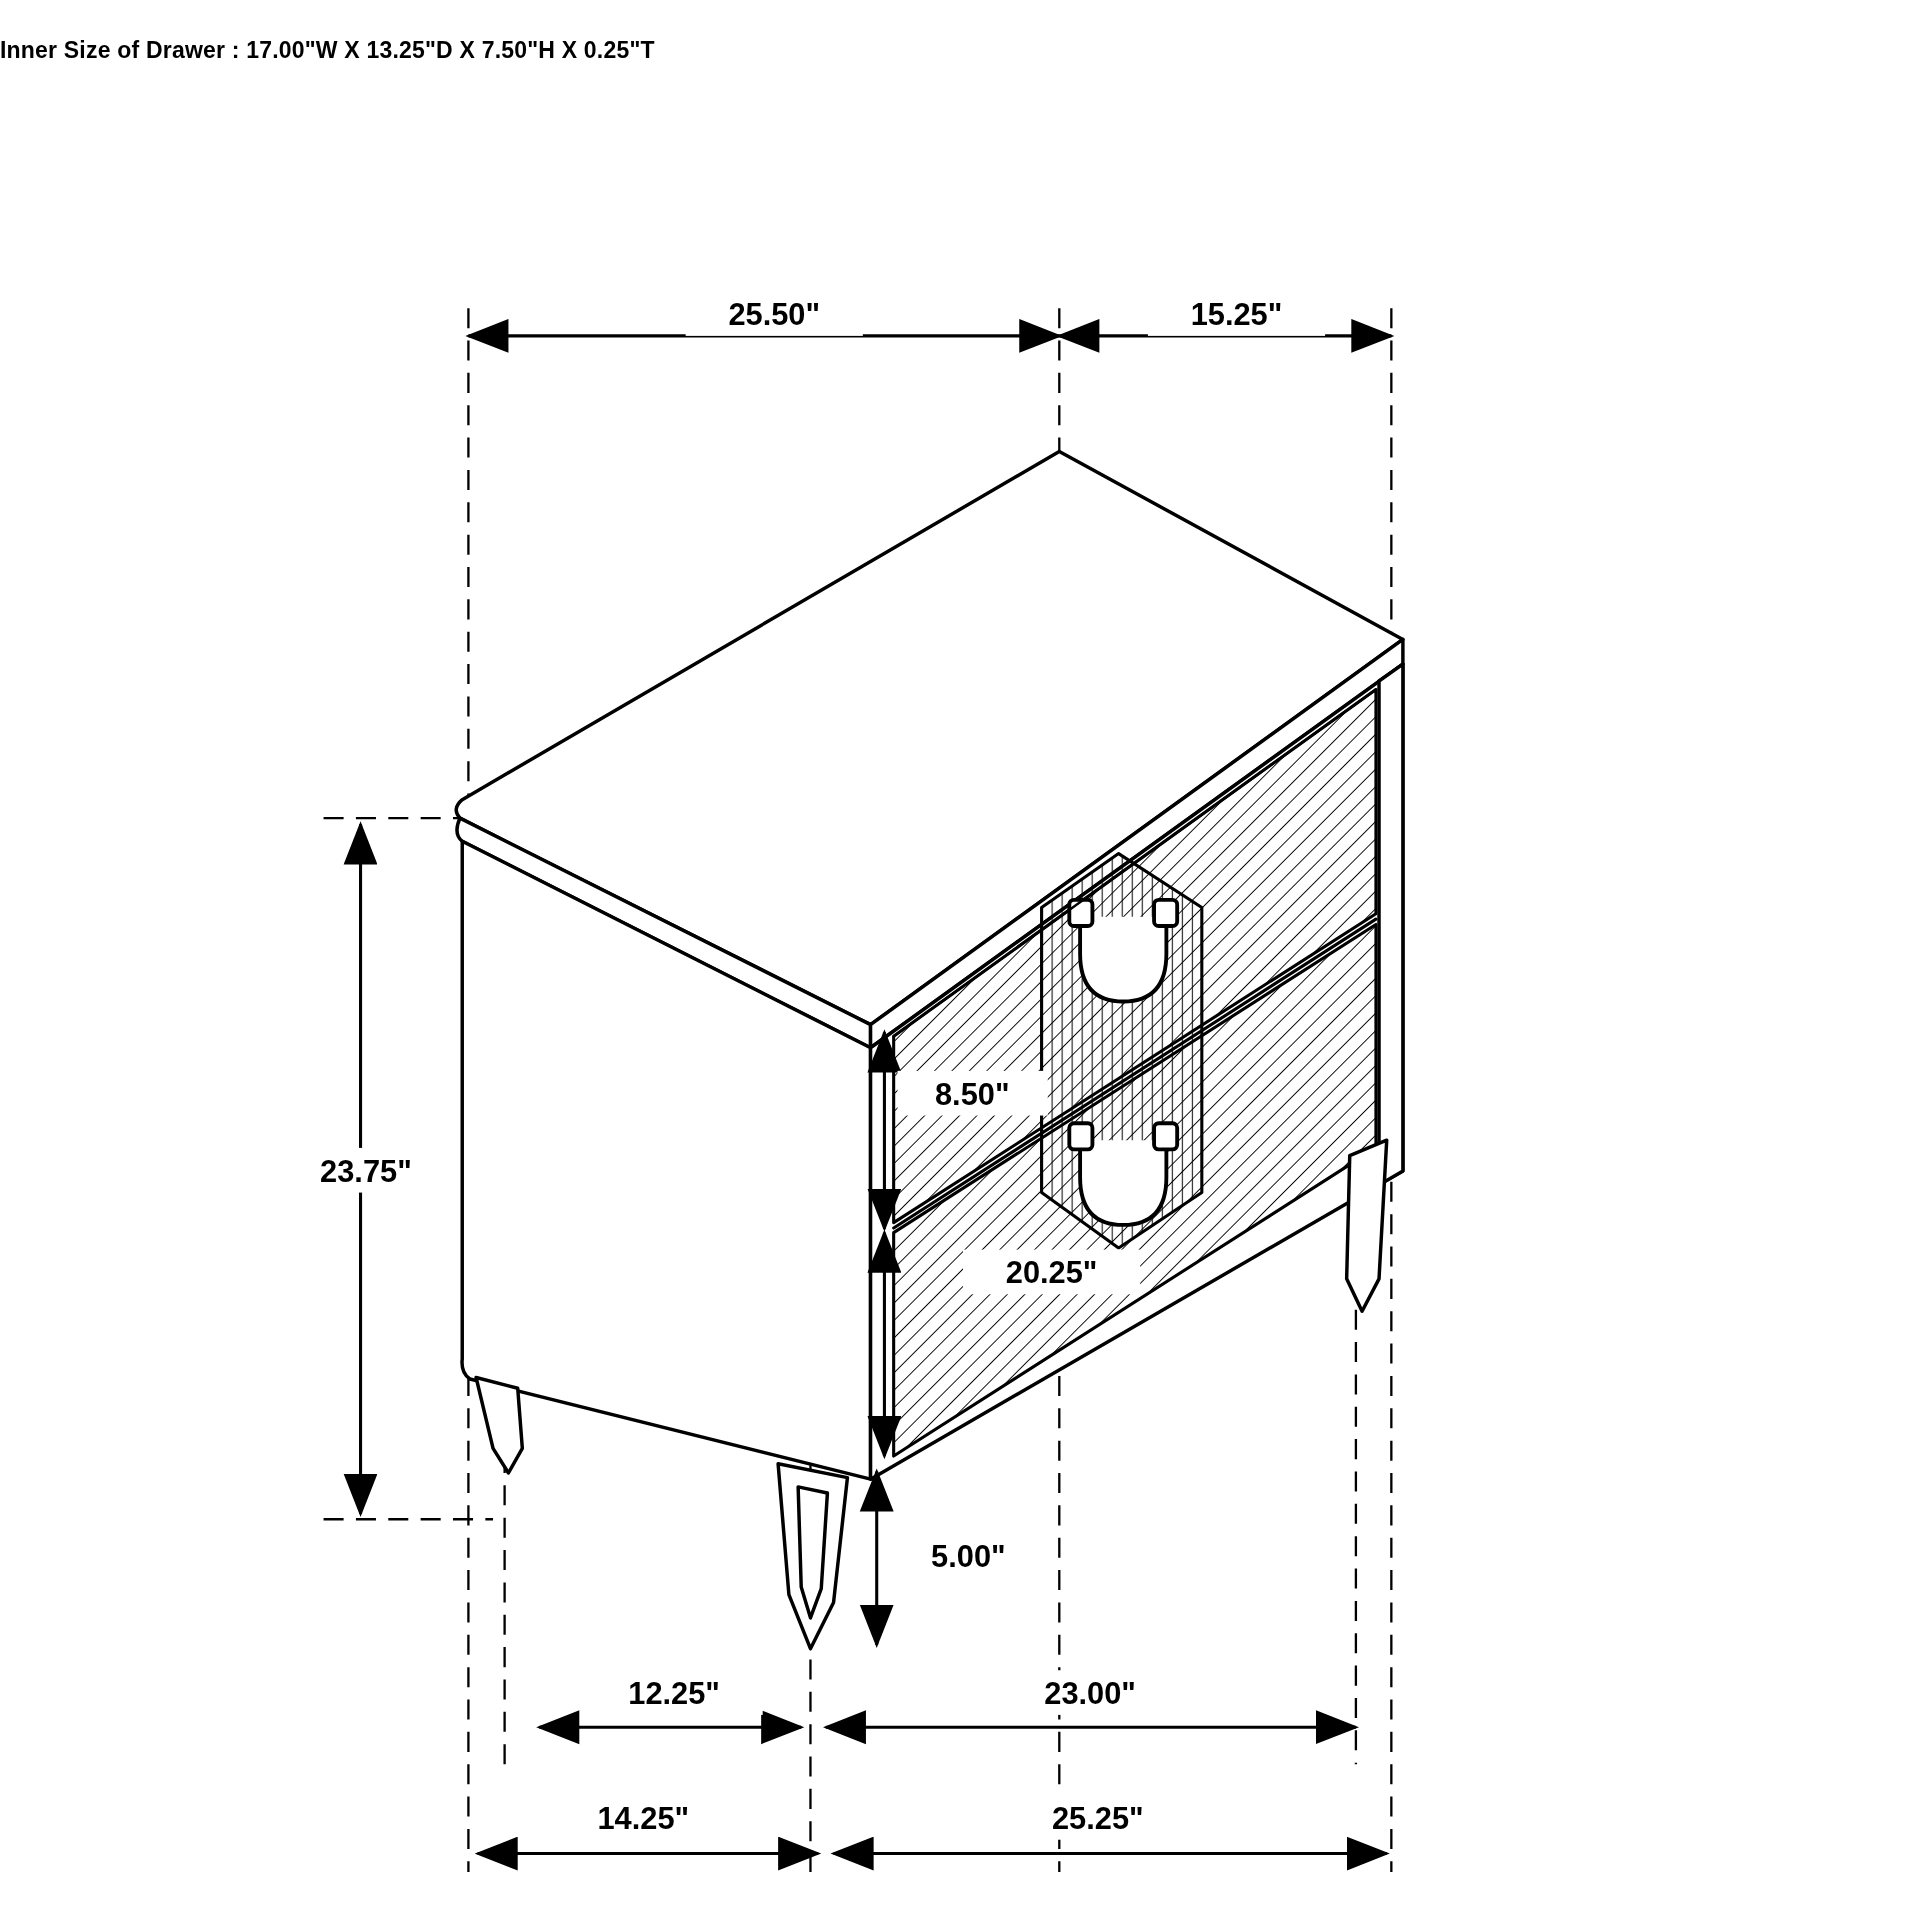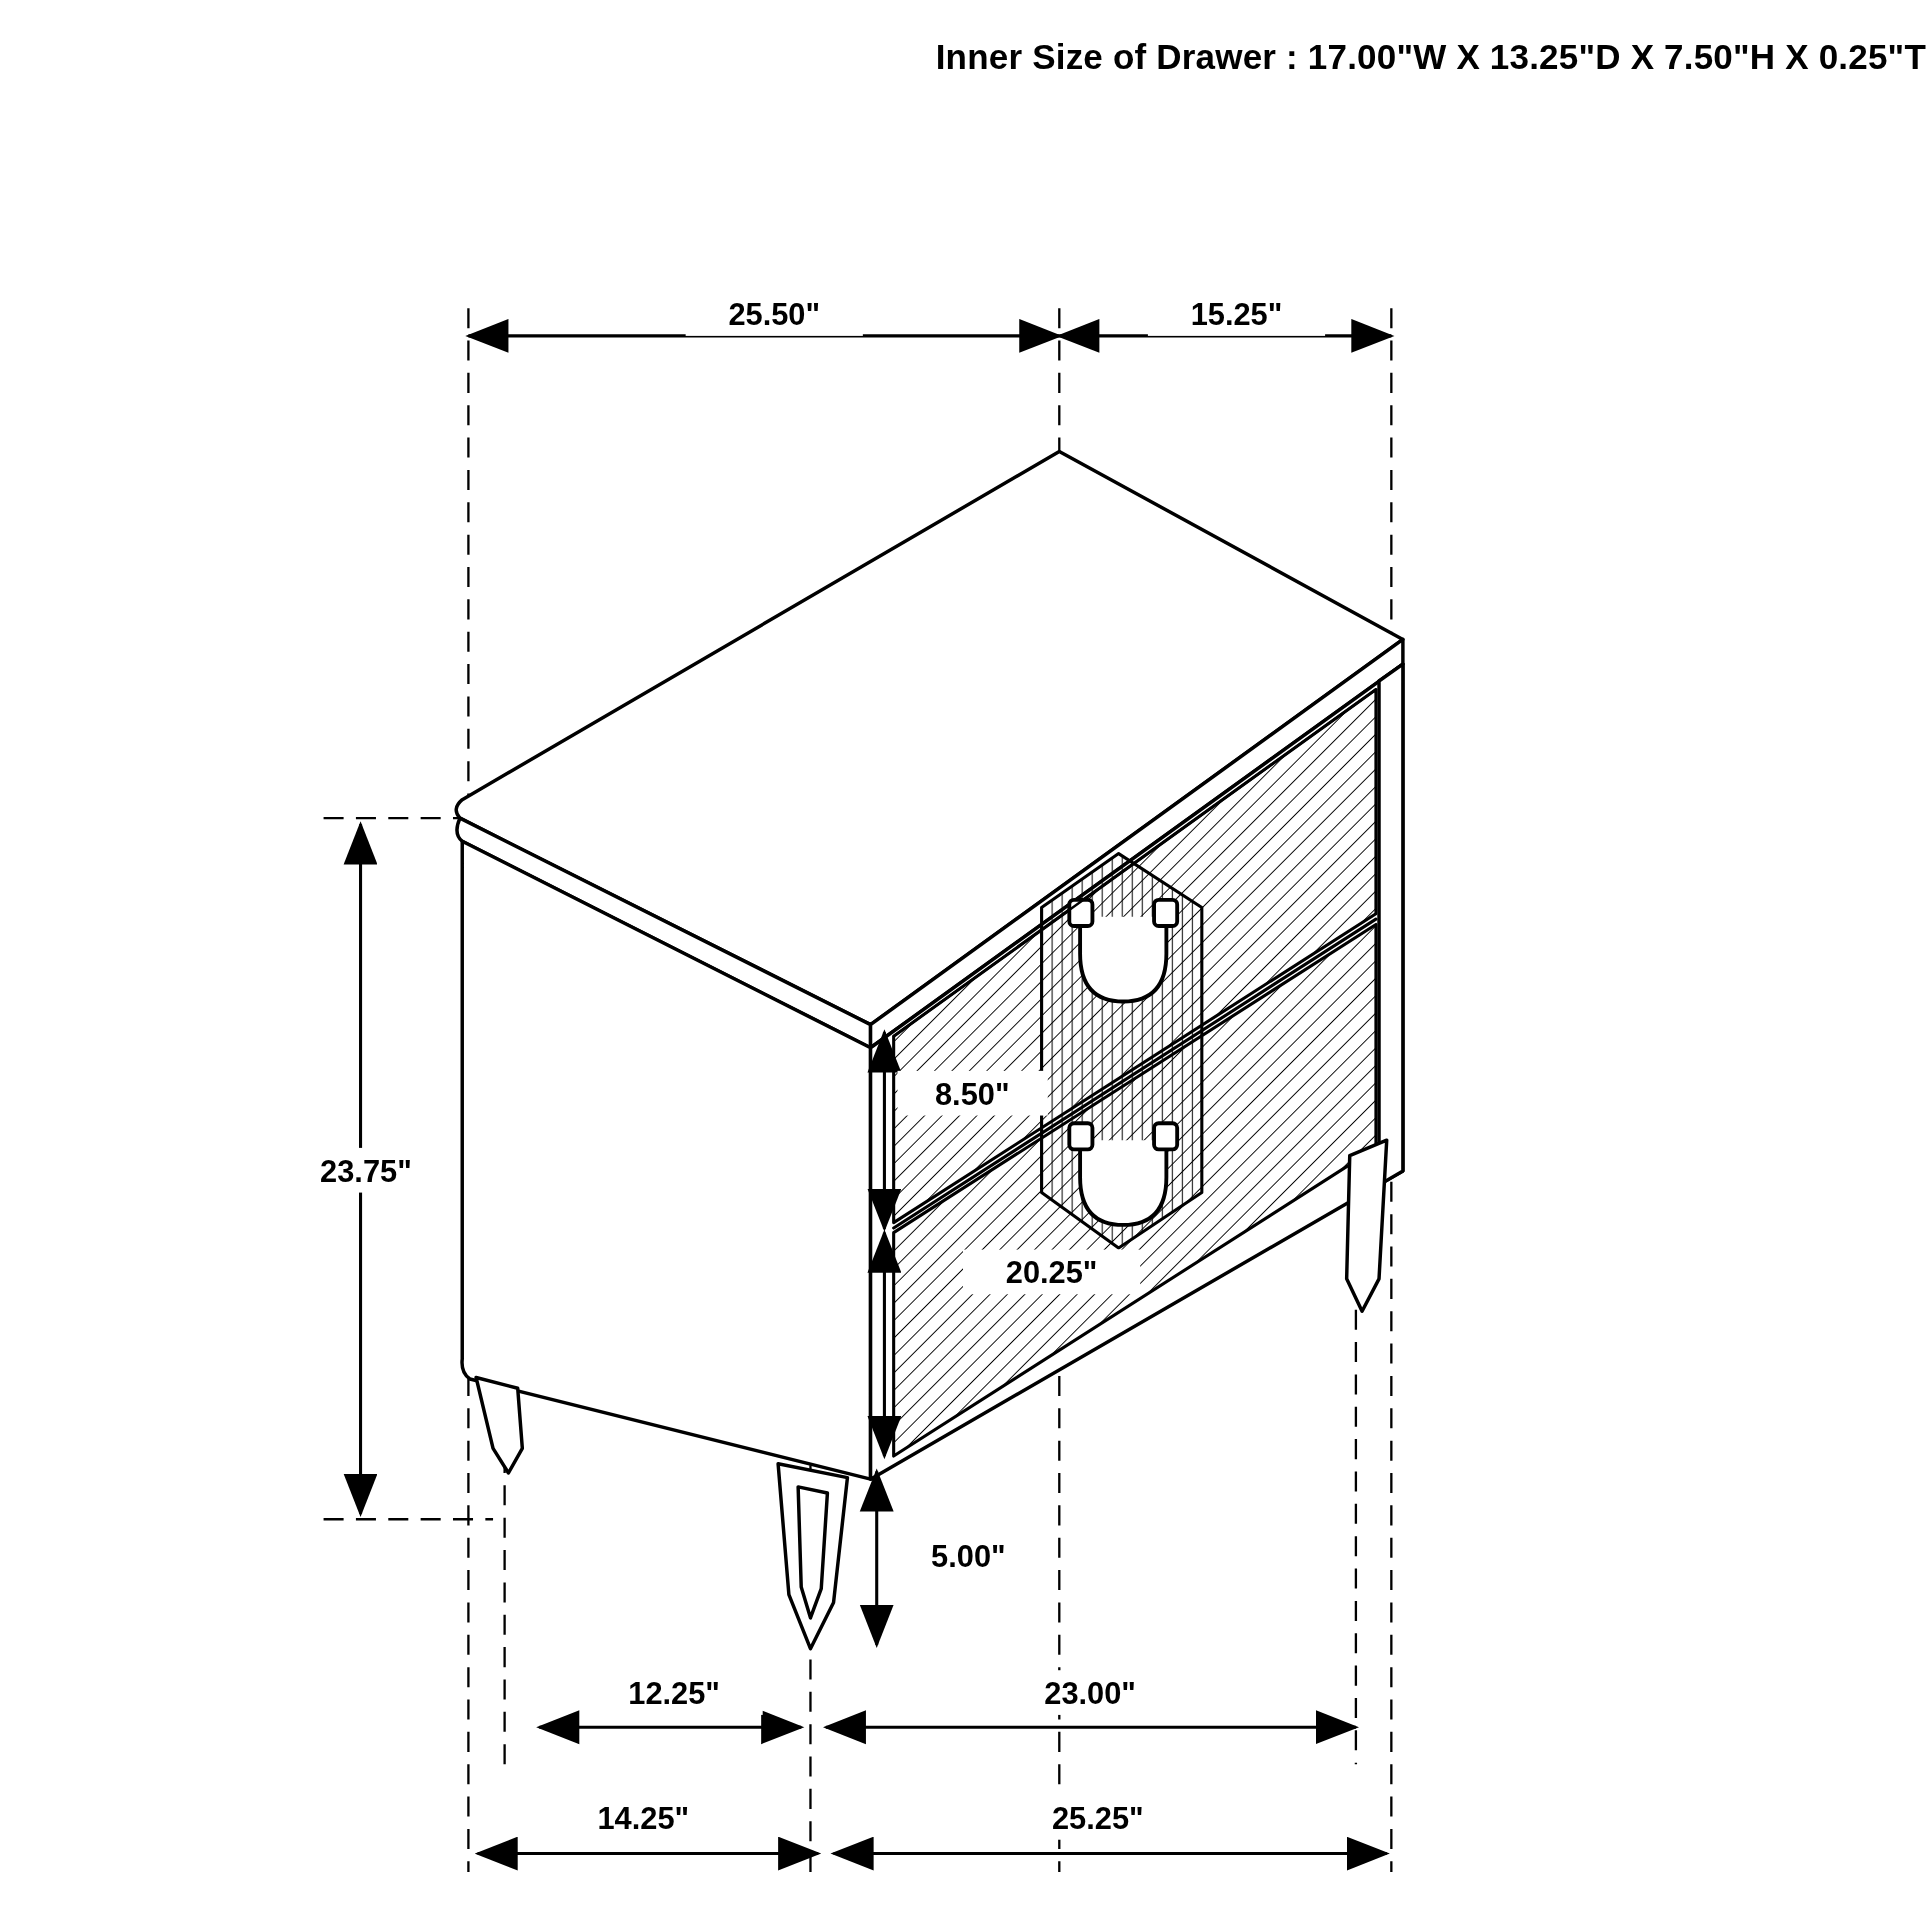--- a/index.html
+++ b/index.html
@@ -17,22 +17,22 @@
   #stage {
     position: relative;
     width: 1926px;
     height: 1926px;
   }
   #title {
     position: absolute;
     left: 0;
     top: 37px;
     width: 1926px;
-    text-align: right;
-    font-size: 35px;
+    text-align: left;
+    font-size: 23px;
     font-weight: bold;
     letter-spacing: 0.2px;
   }
   svg#drawing {
     position: absolute;
     left: 0;
     top: 0;
     width: 1926px;
     height: 1926px;
   }

